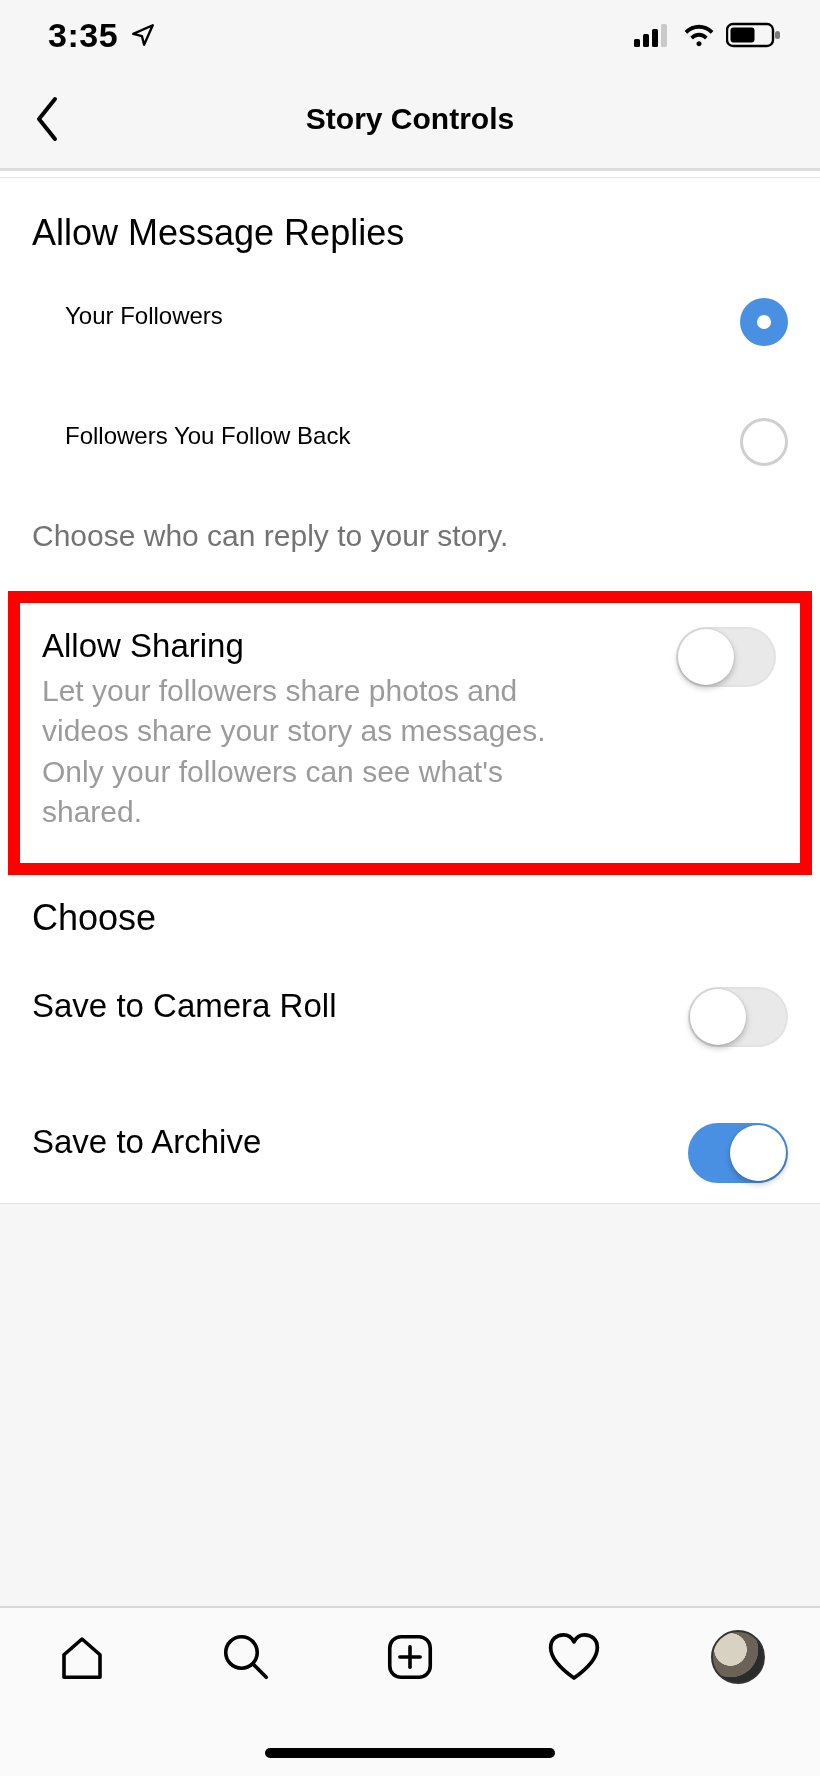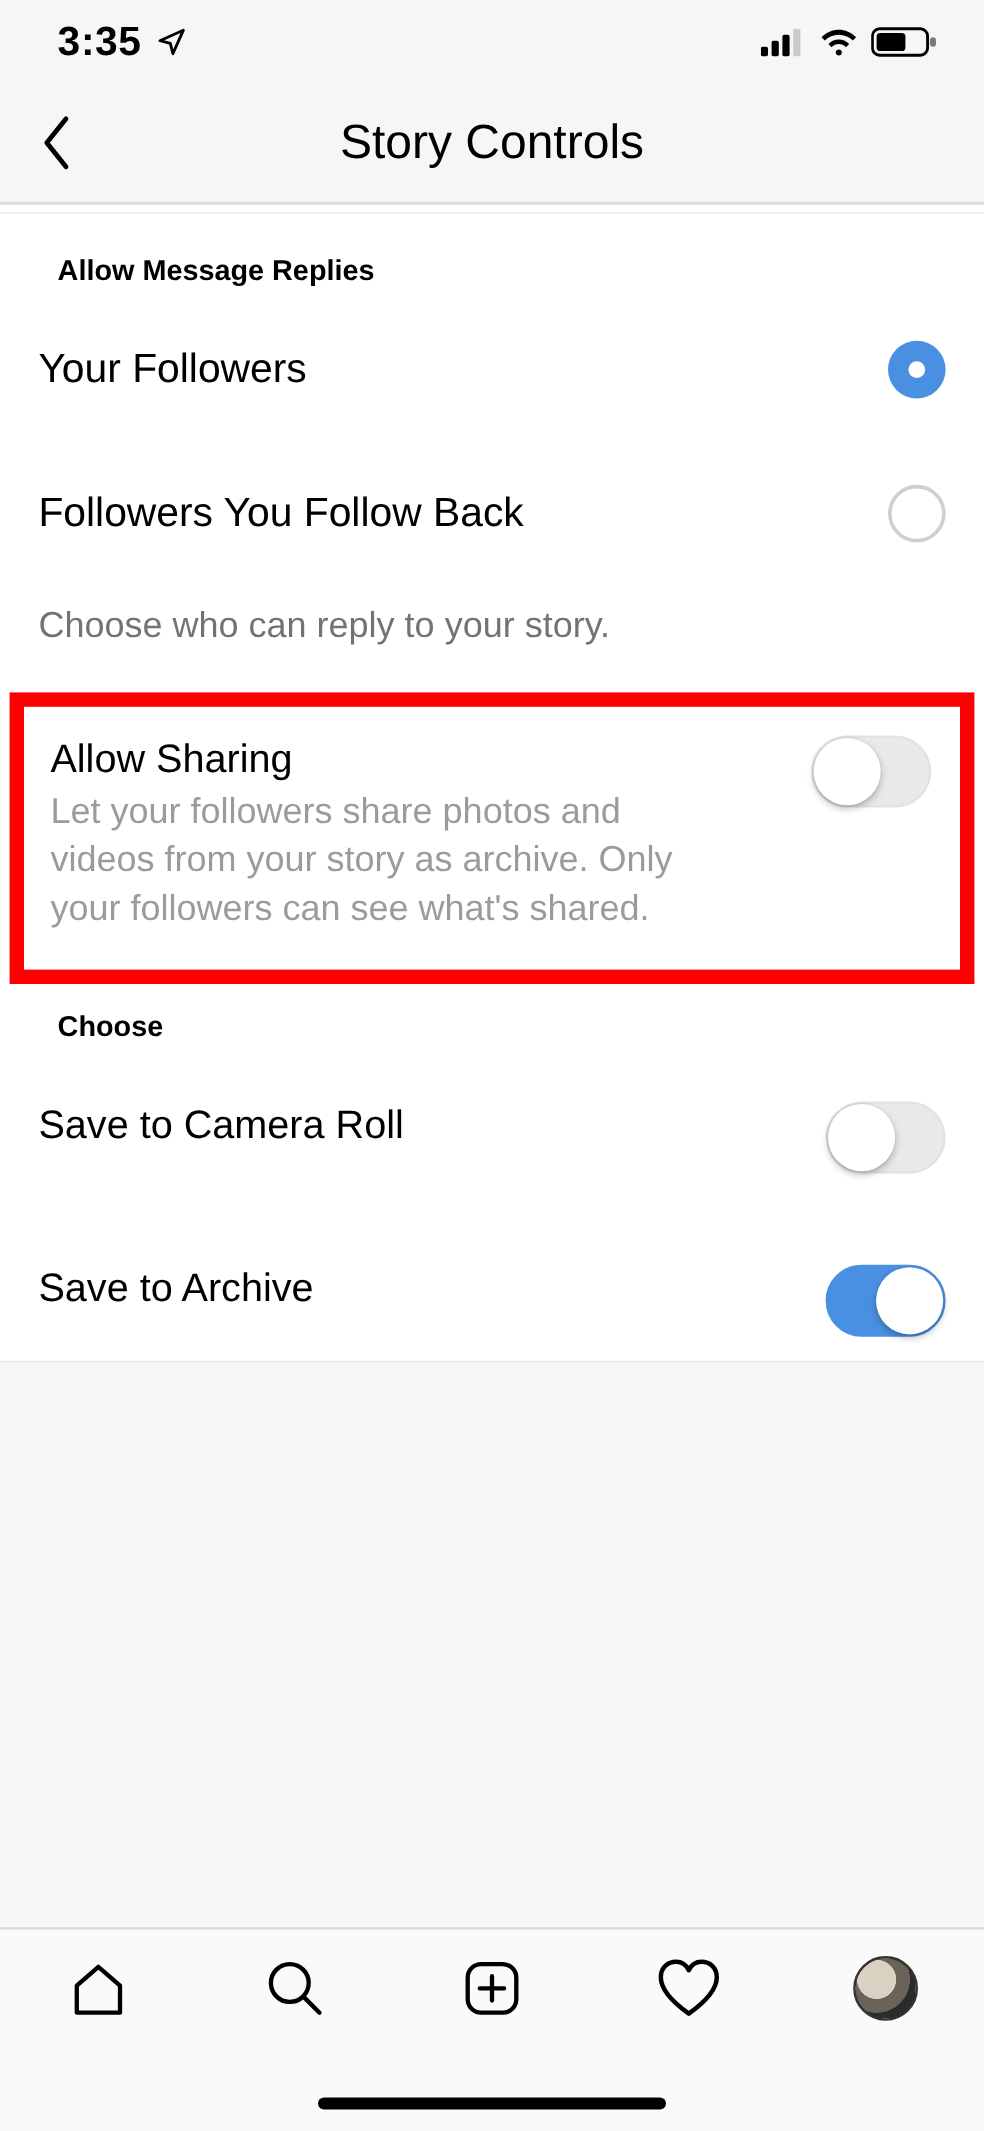--- a/index.html
+++ b/index.html
@@ -37,36 +37,36 @@
     justify-content:center;
     position:relative;
     border-bottom: 2px solid #dcdcdc;
   }
   .navbar .back {
     position:absolute;
     left: 22px; top: 50%; transform: translateY(-50%);
     width: 50px; height: 50px;
     display:flex; align-items:center; justify-content:center;
   }
-  .nav-title { font-size: 40px; font-weight: 400; }
+  .nav-title { font-size: 30px; font-weight: 700; }
 
   
   .sep-strip { height: 8px; background:#fff; border-top:1px solid #e3e3e3; border-bottom:1px solid #e3e3e3; }
 
   
   .content { background:#fff; }
   .section-heading {
-    font-size: 24px; font-weight:700; padding: 34px 32px 10px; margin-left: 16px;
+    font-size: 36px; font-weight:400; padding: 34px 32px 10px;
   }
   .radio-row, .toggle-row, .simple-row {
     display:flex; align-items:flex-start;
     padding: 38px 32px;
   }
   .radio-row .lbl, .simple-row .lbl {
-    font-size: 34px; font-weight:400; flex:1;
+    font-size: 24px; font-weight:400; flex:1;margin-left:33px;
   }
   .radio {
     width: 48px; height:48px; border-radius:50%;
     border: 3px solid #cfcfcf;
     flex:0 0 auto;
     margin-top:-4px;
     background:#fff;
   }
   .radio.selected {
     border: none;
@@ -196,21 +196,21 @@
     <div class="radio"></div>
   </div>
 
 
   <div class="hint">Choose who can reply to your story.</div>
 
   <div class="highlight">
     <div class="toggle-row">
       <div class="textcol">
         <div class="title">Allow Sharing</div>
-        <div class="desc">Let your followers share photos and videos from your story as archive. Only your followers can see what's shared.</div>
+        <div class="desc">Let your followers share photos and videos share your story as messages. Only your followers can see what's shared.</div>
       </div>
       <div class="switch">
         <div class="knob"></div>
       </div>
     </div>
   </div>
 
   <div class="section-heading" style="padding-top:22px">Choose</div>
 
   <div class="toggle-row">

